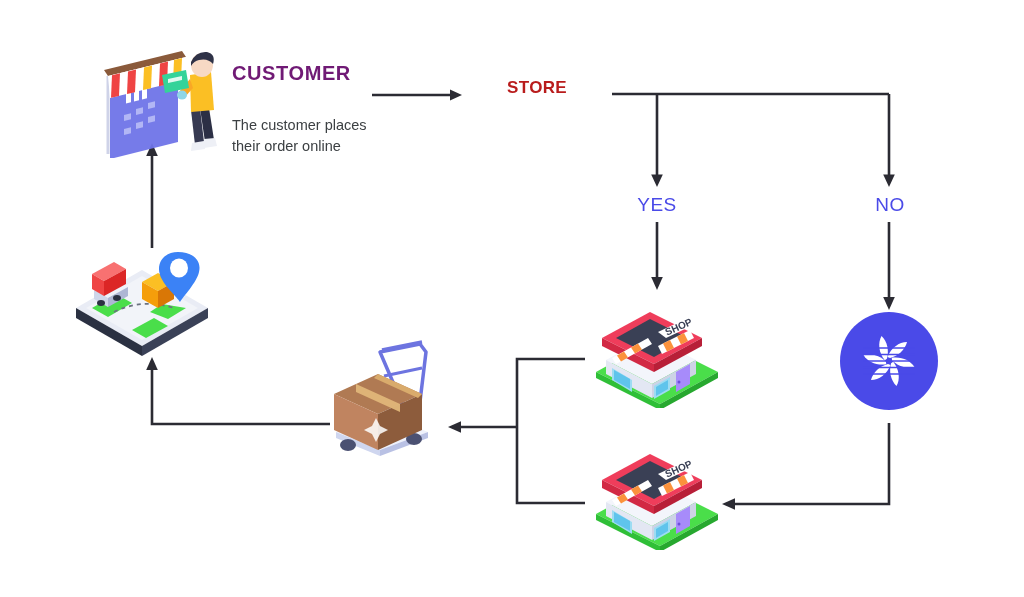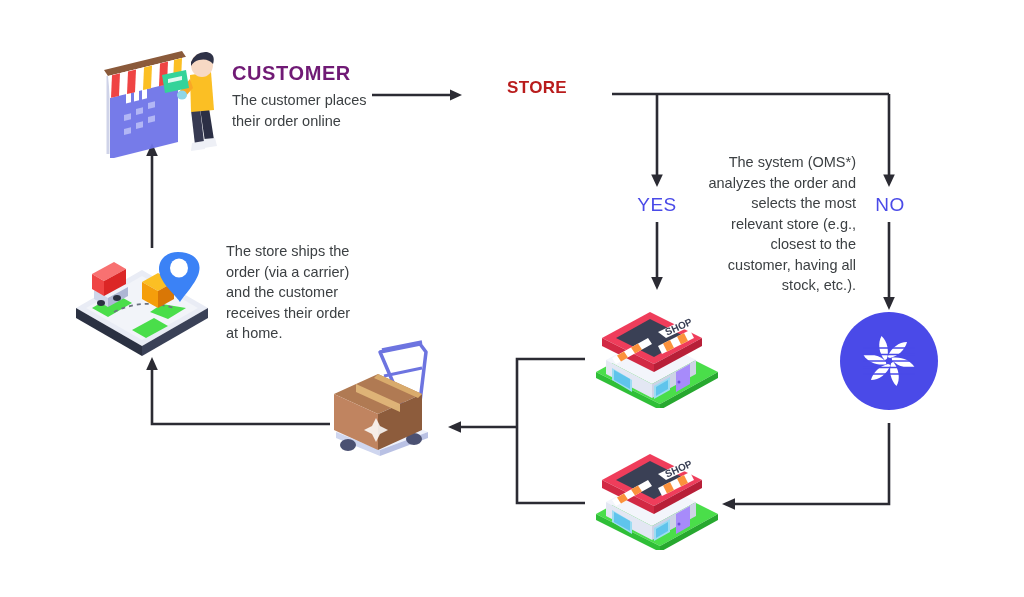--- a/index.html
+++ b/index.html
@@ -17,21 +17,21 @@
   
   .heading-customer {
     font-size:20px; font-weight:bold; color:#701a75;
     letter-spacing:0.6px;
   }
   .heading-decision {
     font-size:17px; font-weight:bold; color:#b91c1c;
     letter-spacing:0.3px; line-height:1.18; text-align:center;
   }
   .body-text {
-    font-size:14.5px; line-height:1.42; color:#3c4043;
+    font-size:14.5px; line-height:1.42; color:#3c4043;margin-top:25px;
   }
   .t-right  { text-align:right; }
   .t-center { text-align:center; }
   .t-left   { text-align:left; }
 
   .branch-label {
     font-size:19px; font-weight:normal; color:#4a4ae8;
     letter-spacing:0.5px; text-align:center;
   }
 
@@ -339,18 +339,16 @@
 
   <div class="abs heading-decision" style="left:462px; top:78px; width:150px;">
     <div>STORE</div>
   </div>
 
 
   <div class="abs branch-label" style="left:627px; top:194px; width:60px;">YES</div>
 
   <div class="abs branch-label" style="left:860px; top:194px; width:60px;">NO</div>
 
-  <div class="abs body-text t-right" style="left:704px; top:152px; width:152px;">The system (OMS*) analyzes the order and selects the most relevant store (e.g., closest to the customer, having all stock, etc.).</div>
-
-  <div class="abs body-text t-left" style="left:226px; top:241px; width:140px;">The store ships the order (via a carrier) and the customer receives their order at home.</div>
+
 
 
 </div>
 
 </body></html>

